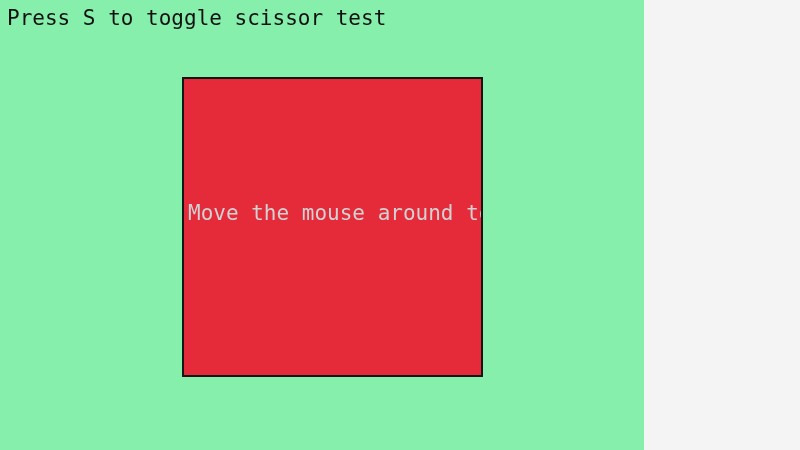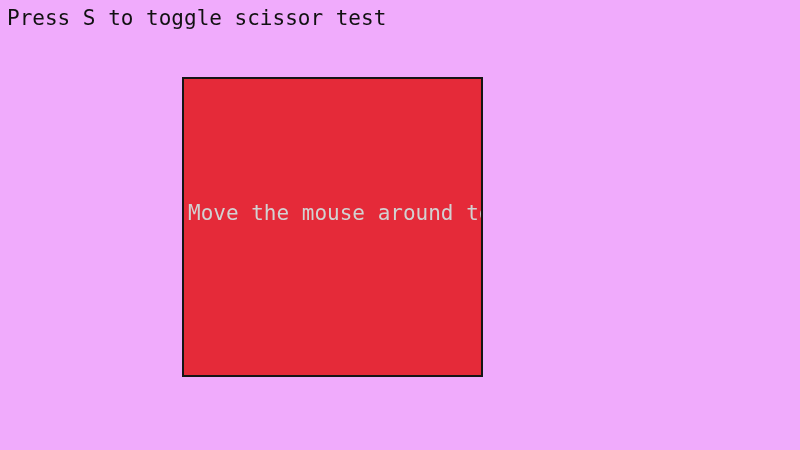--- a/index.html
+++ b/index.html
@@ -12,23 +12,23 @@
     background: #f4f4f4;
     font-family: "DejaVu Sans Mono", "Liberation Mono", monospace;
     overflow: hidden;
     position: relative;
   }
 
   #app-root {
     position: absolute;
     left: 0;
     top: 0;
-    width: 800px;
+    width: 644px;
     height: 450px;
-    background: #f0abfc;
+    background: #86efac;
   }
 
   
   .instruction-text {
     position: absolute;
     left: 7px;
     top: 6px;
     font-family: "DejaVu Sans Mono", "Liberation Mono", monospace;
     font-size: 21px;
     line-height: 24px;

